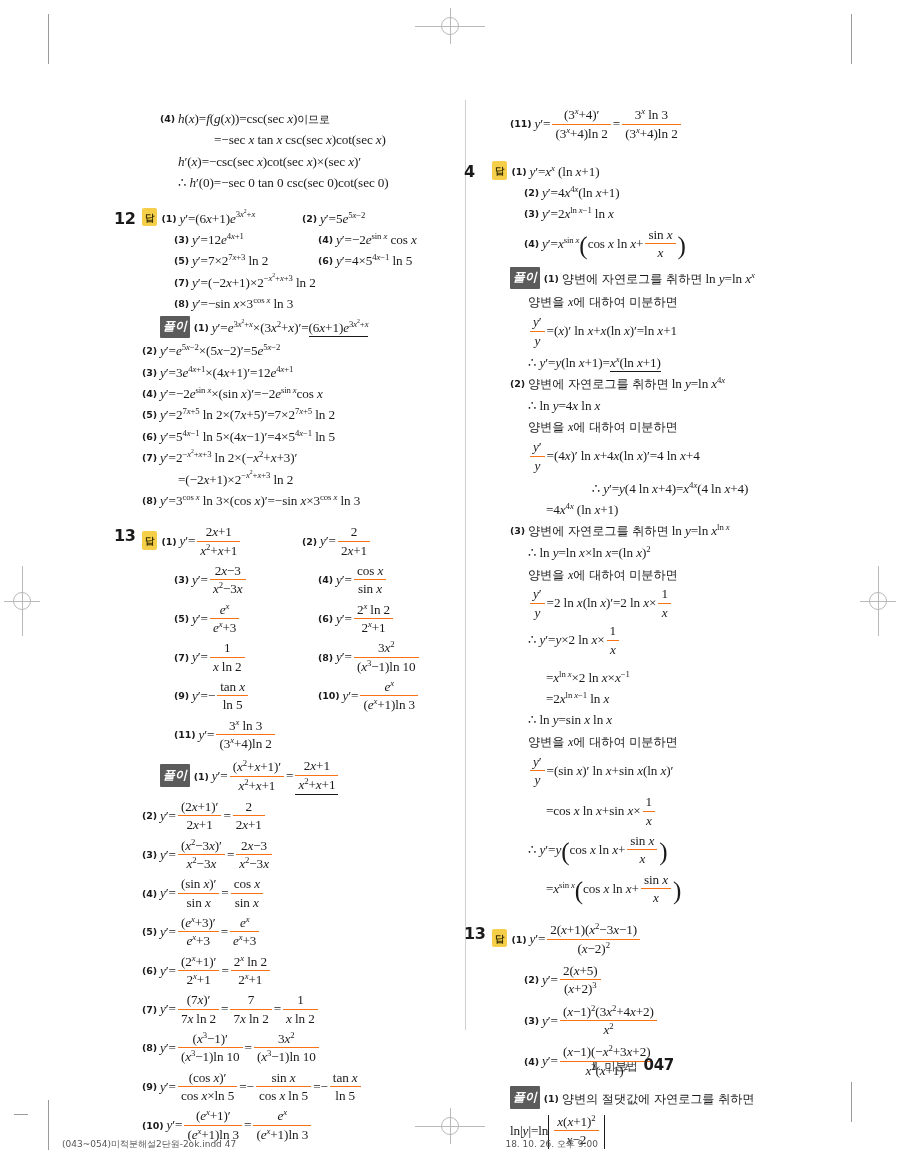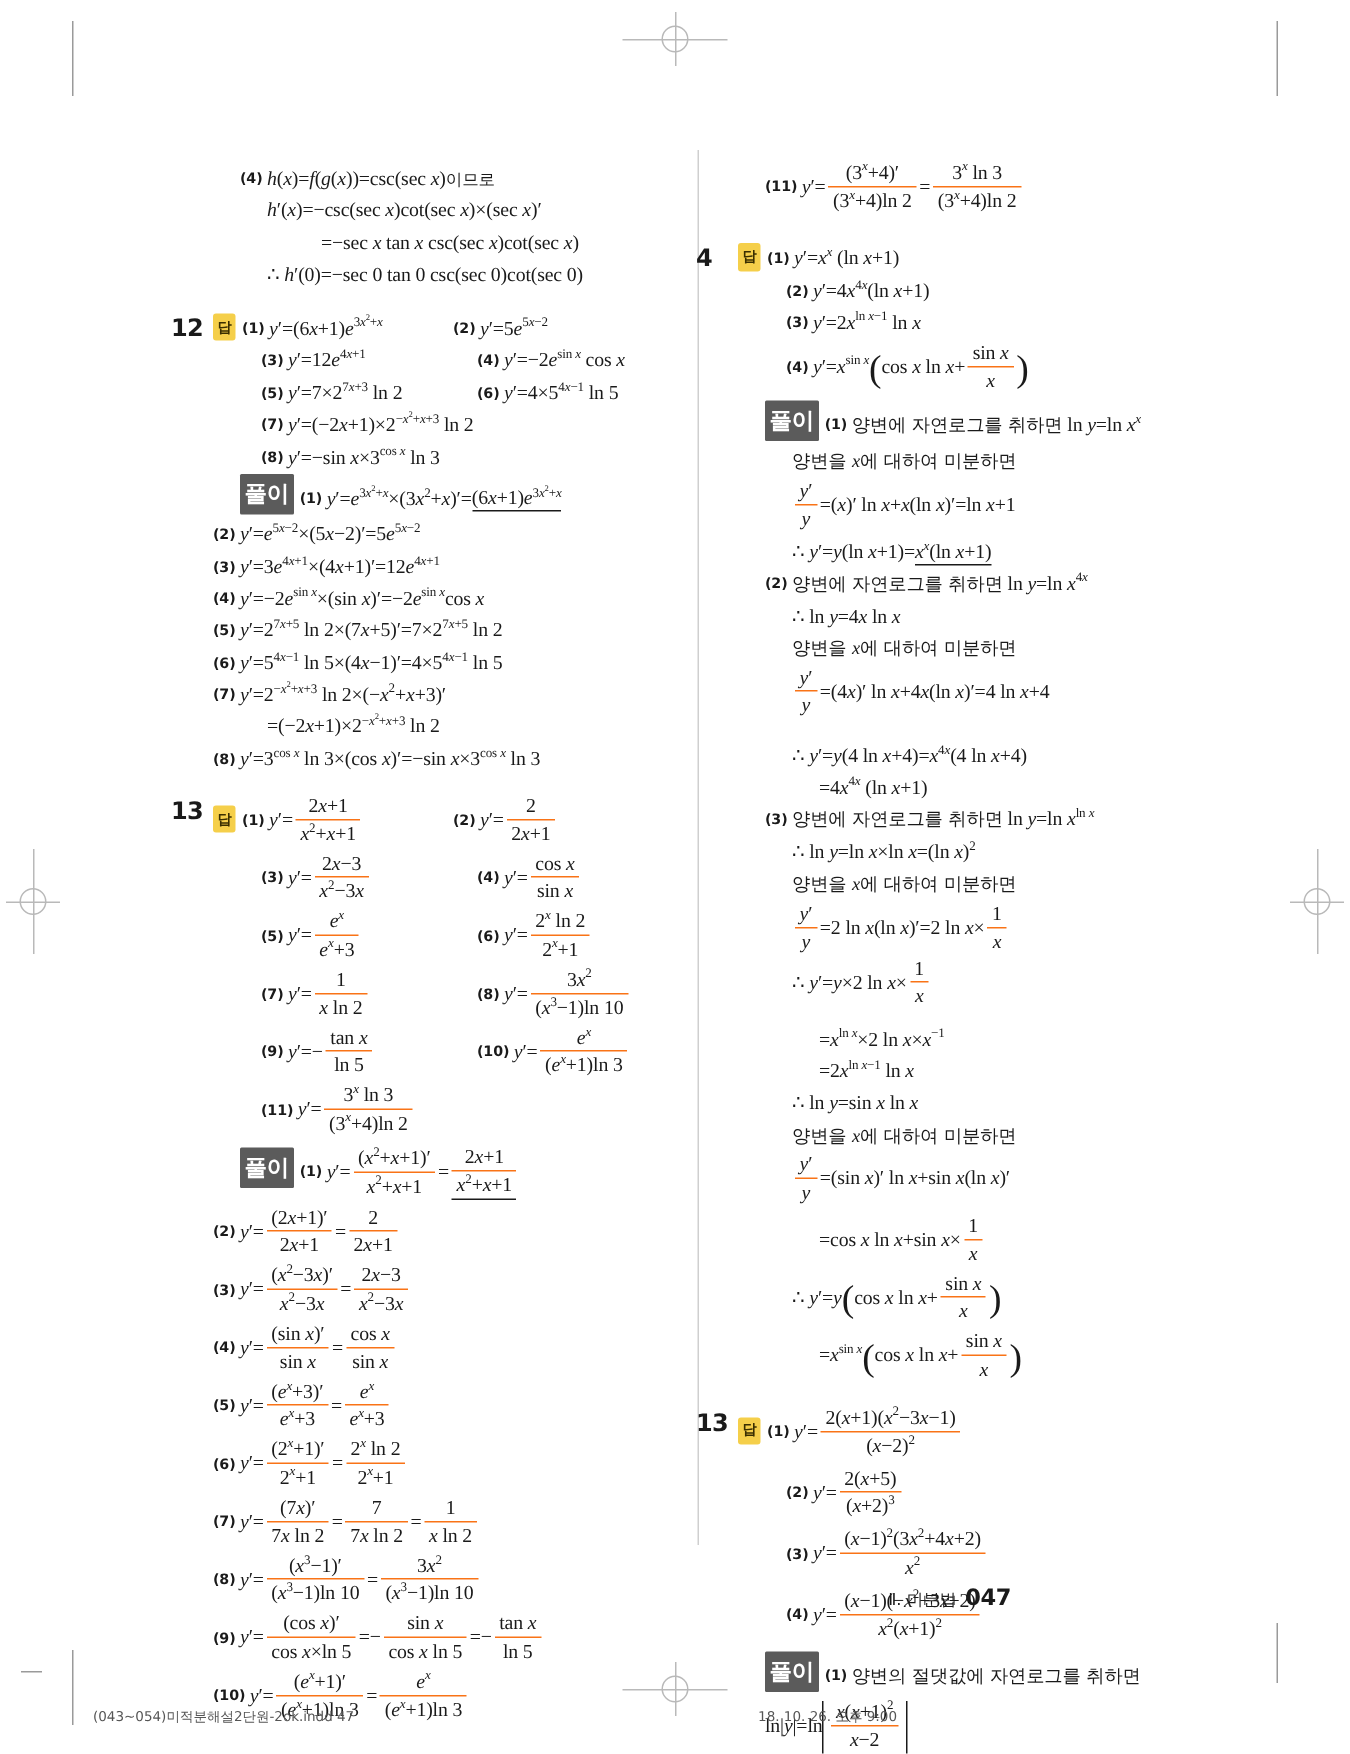--- a/index.html
+++ b/index.html
@@ -49,23 +49,23 @@
 
   
   .prob{position:relative;margin-top:14px;}
   .pnum{font-family:"DejaVu Sans",sans-serif;font-weight:bold;font-size:16px;
         position:absolute;left:-28px;top:1px;letter-spacing:-0.5px;}
   .badge-dap{display:inline-block;background:#f5cf4a;color:#3a2f00;
              font-family:"DejaVu Sans",sans-serif;font-size:9.5px;font-weight:bold;
              padding:1.5px 3px;border-radius:2px;margin-right:4px;
              position:relative;top:-2px;}
   .badge-pul{display:inline-block;background:#5b5b5b;color:#fff;
-             font-family:"DejaVu Sans",sans-serif;font-size:15px;font-weight:bold;
+             font-family:"DejaVu Sans",sans-serif;font-size:12px;font-weight:bold;
              padding:1.5px 3px;border-radius:1px;margin-right:4px;
-             position:relative;top:-2px;}
+             position:relative;top:-2px;font-style:italic;}
   .lbl{font-family:"DejaVu Sans",sans-serif;font-size:9.5px;font-weight:bold;
        margin-right:3px;position:relative;top:-1px;}
 
   .row2{display:flex;}
   .row2 > div{width:160px;}
 
   
   .folio{position:absolute;right:42px;bottom:95px;
          font-family:"DejaVu Sans",sans-serif;font-size:11px;}
   .folio b{font-size:15px;margin-left:6px;letter-spacing:-.3px;}
@@ -107,25 +107,25 @@
   <div class="trim" style="left:14px;top:1114px;width:14px;height:1px;"></div>
 
   <div class="divider"></div>
 
   <div class="col col-left">
 
     <div>
       <div class="line ind1">
         <span class="lbl">(4)</span><i class="v">h</i>(<i class="v">x</i>)=<i class="v">f</i>(<i class="v">g</i>(<i class="v">x</i>))=csc(sec <i class="v">x</i>)<span class="ko" style="font-size:11px;">이므로</span>
       </div>
+      <div class="line ind4">
+        =−sec <i class="v">x</i> tan <i class="v">x</i> csc(sec <i class="v">x</i>)cot(sec <i class="v">x</i>)
+      </div>
       <div class="line ind2">
         <i class="v">h</i>′(<i class="v">x</i>)=−csc(sec <i class="v">x</i>)cot(sec <i class="v">x</i>)×(sec <i class="v">x</i>)′
-      </div>
-      <div class="line ind4">
-        =−sec <i class="v">x</i> tan <i class="v">x</i> csc(sec <i class="v">x</i>)cot(sec <i class="v">x</i>)
       </div>
       <div class="line ind2">
         ∴ <i class="v">h</i>′(0)=−sec 0 tan 0 csc(sec 0)cot(sec 0)
       </div>
     </div>
 
     <div class="prob">
       <span class="pnum">12</span>
       <div class="row2">
         <div>
@@ -306,21 +306,21 @@
         ∴ <i class="v">y</i>′=<i class="v">y</i>(ln <i class="v">x</i>+1)=<span class="ul"><i class="v">x</i><sup><i class="v">x</i></sup>(ln <i class="v">x</i>+1)</span>
       </div>
       <div class="line ind1">
         <span class="lbl">(2)</span><span class="ko">양변에 자연로그를 취하면</span> ln <i class="v">y</i>=ln <i class="v">x</i><sup>4<i class="v">x</i></sup>
       </div>
       <div class="line ind2">∴ ln <i class="v">y</i>=4<i class="v">x</i> ln <i class="v">x</i></div>
       <div class="line ind2"><span class="ko">양변을 <i class="v">x</i>에 대하여 미분하면</span></div>
       <div class="line ind2" style="margin-top:2px;">
         <span class="fr"><span class="nu"><i class="v">y</i>′</span><span class="de"><i class="v">y</i></span></span>=(4<i class="v">x</i>)′ ln <i class="v">x</i>+4<i class="v">x</i>(ln <i class="v">x</i>)′=4 ln <i class="v">x</i>+4
       </div>
-      <div class="line ind2" style="margin-top:13px;">
+      <div class="line ind2" style="margin-top:3px;text-align:center;">
         ∴ <i class="v">y</i>′=<i class="v">y</i>(4 ln <i class="v">x</i>+4)=<i class="v">x</i><sup>4<i class="v">x</i></sup>(4 ln <i class="v">x</i>+4)
       </div>
       <div class="line ind3">=4<i class="v">x</i><sup>4<i class="v">x</i></sup> (ln <i class="v">x</i>+1)</div>
       <div class="line ind1">
         <span class="lbl">(3)</span><span class="ko">양변에 자연로그를 취하면</span> ln <i class="v">y</i>=ln <i class="v">x</i><sup>ln <i class="v">x</i></sup>
       </div>
       <div class="line ind2">∴ ln <i class="v">y</i>=ln <i class="v">x</i>×ln <i class="v">x</i>=(ln <i class="v">x</i>)<sup>2</sup></div>
       <div class="line ind2"><span class="ko">양변을 <i class="v">x</i>에 대하여 미분하면</span></div>
       <div class="line ind2" style="margin-top:2px;">
         <span class="fr"><span class="nu"><i class="v">y</i>′</span><span class="de"><i class="v">y</i></span></span>=2 ln <i class="v">x</i>(ln <i class="v">x</i>)′=2 ln <i class="v">x</i>×<span class="fr"><span class="nu">1</span><span class="de"><i class="v">x</i></span></span>

